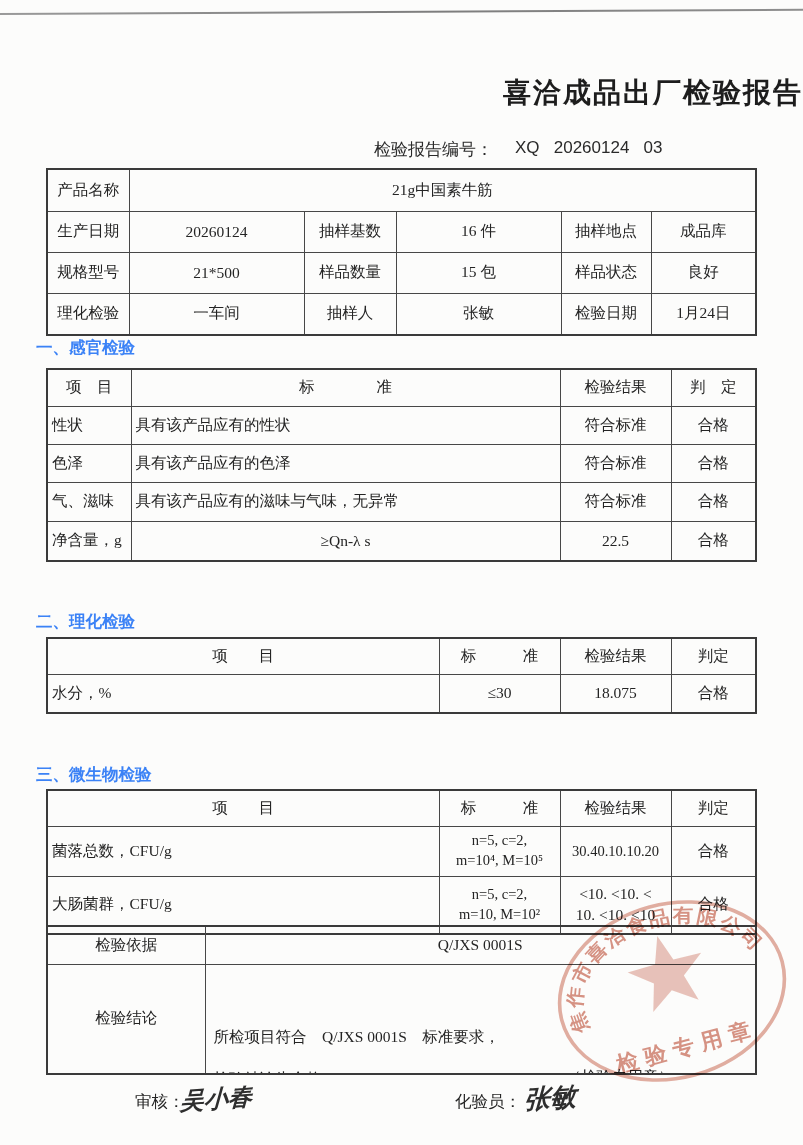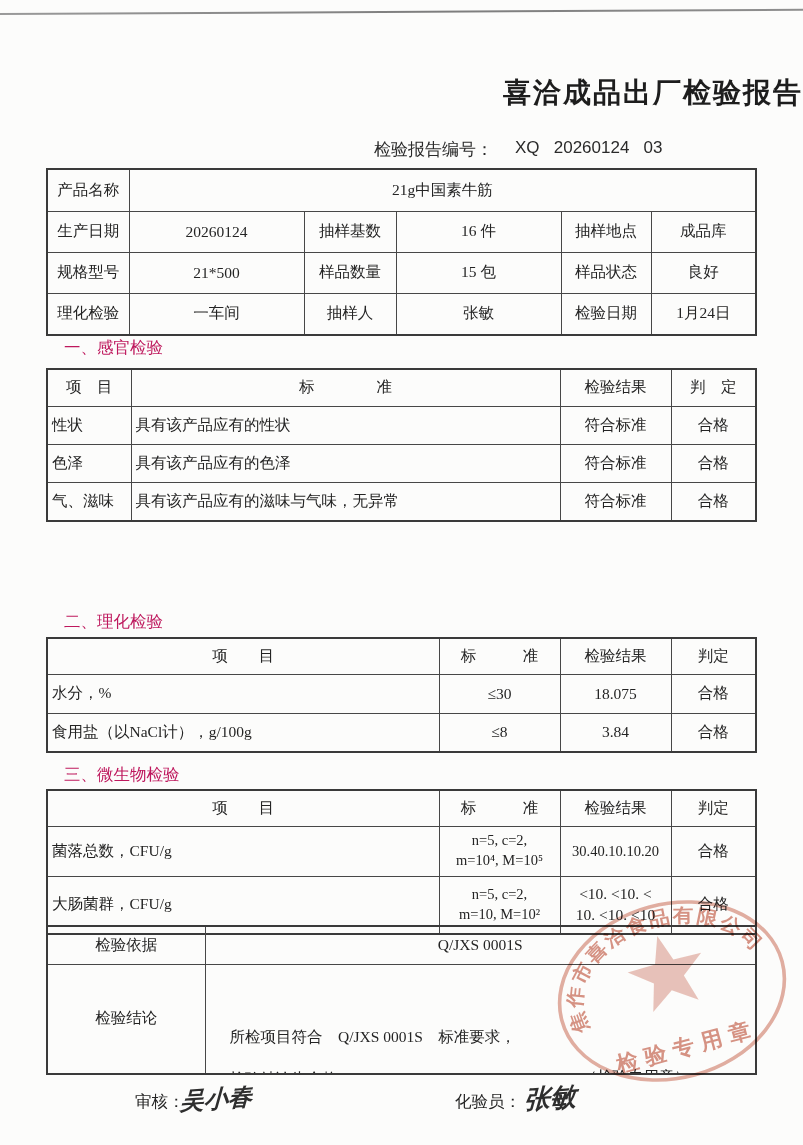--- a/index.html
+++ b/index.html
@@ -17,21 +17,21 @@
   .report-line{position:absolute;top:138px;left:374px;
     font-family:"Liberation Sans","DejaVu Sans",sans-serif;
     font-size:17px;color:#2a2a2a;display:flex;}
   .report-line .no{white-space:pre;margin-left:22px;}
   table{border-collapse:collapse;table-layout:fixed;position:absolute;
     font-size:15.5px;color:#242424;}
   table,td,th{border:1.6px solid #474747;}
   table{border-width:2.2px;border-color:#3a3a3a;}
   td{text-align:center;vertical-align:middle;padding:1px 4px;overflow:hidden;}
   td.left{text-align:left;}
-  .sec-head{position:absolute;left:64px;font-size:16.5px;font-weight:normal;color:#be185d;}
+  .sec-head{position:absolute;left:36px;font-size:16.5px;font-weight:bold;color:#3b82f6;}
   .pre{white-space:pre-line;line-height:1.35;}
   .small-std{font-size:14.5px;}
   
   .concl-cell{position:relative;height:100%;}
   .concl-l1{position:absolute;top:8px;left:8px;white-space:pre;}
   .concl-l2{position:absolute;top:50px;left:8px;}
   .seal-note{position:absolute;top:48px;left:360px;}
   .signatures{position:absolute;top:1083px;left:0;width:100%;height:46px;font-size:16.5px;}
   .sig-label{position:absolute;top:8px;}
   .hand{font-style:italic;font-weight:bold;font-size:24px;color:#2e2e2e;
@@ -121,20 +121,26 @@
       <td class="left">具有该产品应有的色泽</td>
       <td>符合标准</td>
       <td>合格</td>
     </tr>
     <tr style="height:39px">
       <td class="left">气、滋味</td>
       <td class="left">具有该产品应有的滋味与气味，无异常</td>
       <td>符合标准</td>
       <td>合格</td>
     </tr>
+    <tr style="height:40px">
+      <td class="left">净含量，g</td>
+      <td>≥Qn-λ s</td>
+      <td>22.5</td>
+      <td>合格</td>
+    </tr>
   </tbody>
     </table>
 
   <div class="sec-head" style="top:611px;">二、理化检验</div>
 
   <table style="top:637px;left:46px;width:709px;">
     <colgroup>
         <col style="width:392px">
         <col style="width:121px">
         <col style="width:111px">
@@ -144,26 +150,20 @@
         <tr style="height:36px">
       <td>项　　目</td>
       <td>标　　　准</td>
       <td>检验结果</td>
       <td>判定</td>
     </tr>
     <tr style="height:39px">
       <td class="left">水分，%</td>
       <td>≤30</td>
       <td>18.075</td>
-      <td>合格</td>
-    </tr>
-    <tr style="height:39px">
-      <td class="left">食用盐（以NaCl计），g/100g</td>
-      <td>≤8</td>
-      <td>3.84</td>
       <td>合格</td>
     </tr>
   </tbody>
     </table>
 
   <div class="sec-head" style="top:764px;">三、微生物检验</div>
 
   <table style="top:789px;left:46px;width:709px;">
     <colgroup>
         <col style="width:392px">
@@ -201,21 +201,21 @@
         <col style="width:158px">
         <col style="width:551px">
       </colgroup>
     <tbody>
         <tr style="height:38px">
       <td>检验依据</td>
       <td>Q/JXS 0001S</td>
     </tr>
     <tr style="height:110px">
       <td>检验结论</td>
-      <td style="padding:16px;">
+      <td style="padding:0;">
         <div class="concl-cell">
           <div class="concl-l1">所检项目符合    Q/JXS 0001S    标准要求，</div>
           <div class="concl-l2">检验结论为合格</div>
           <div class="seal-note">（检验专用章）</div>
 
         </div>
       </td>
     </tr>
   </tbody>
     </table>

